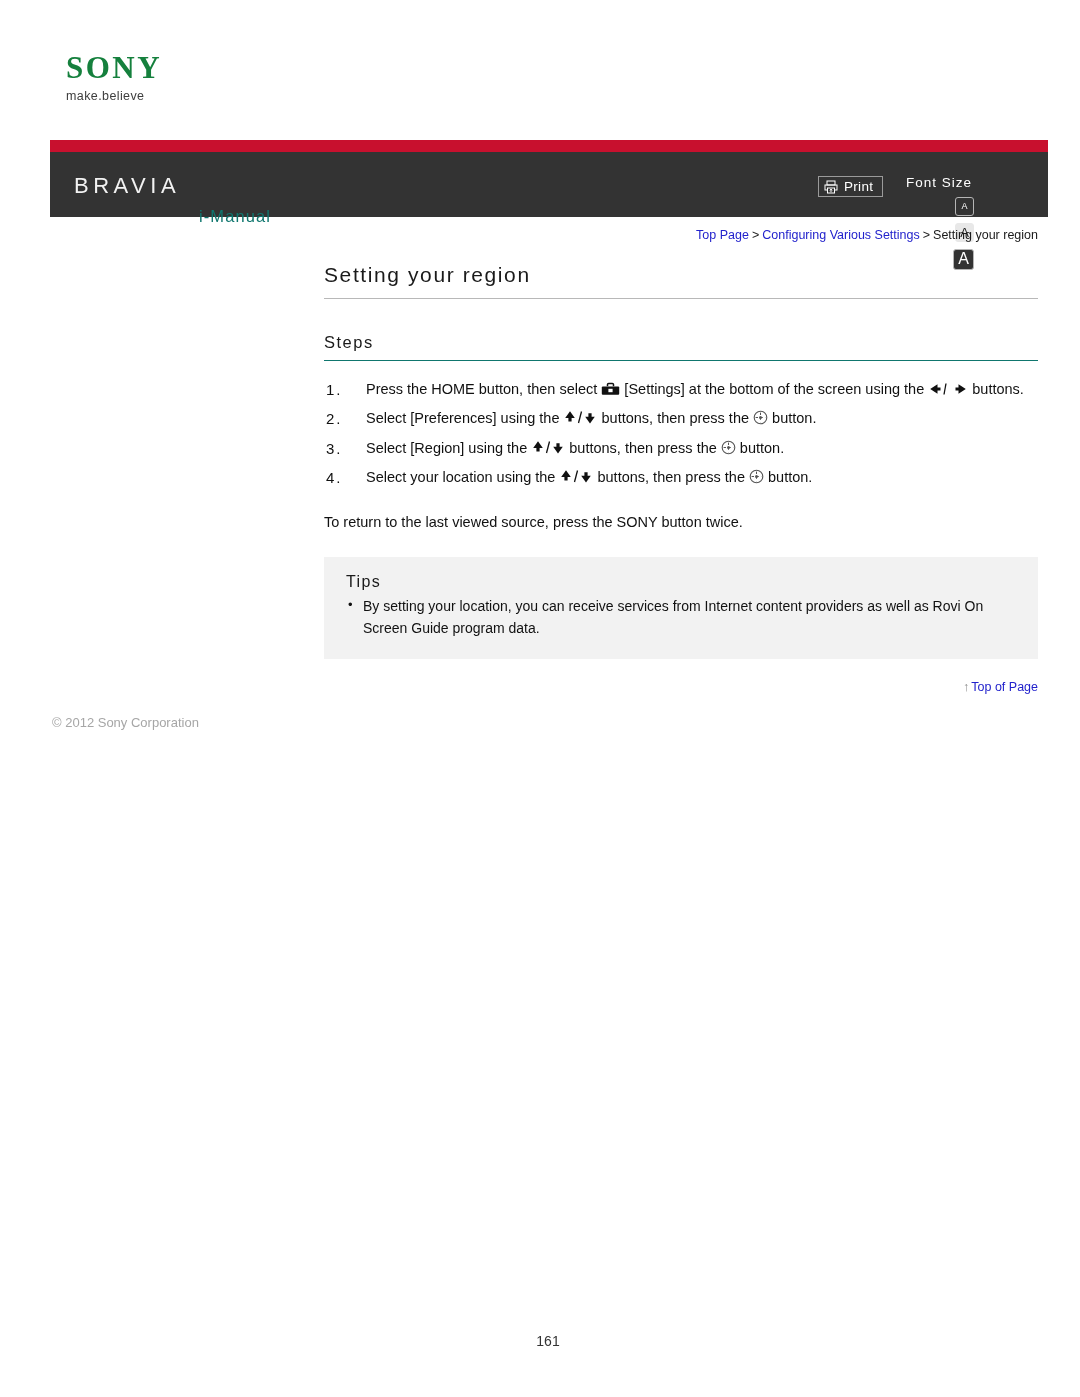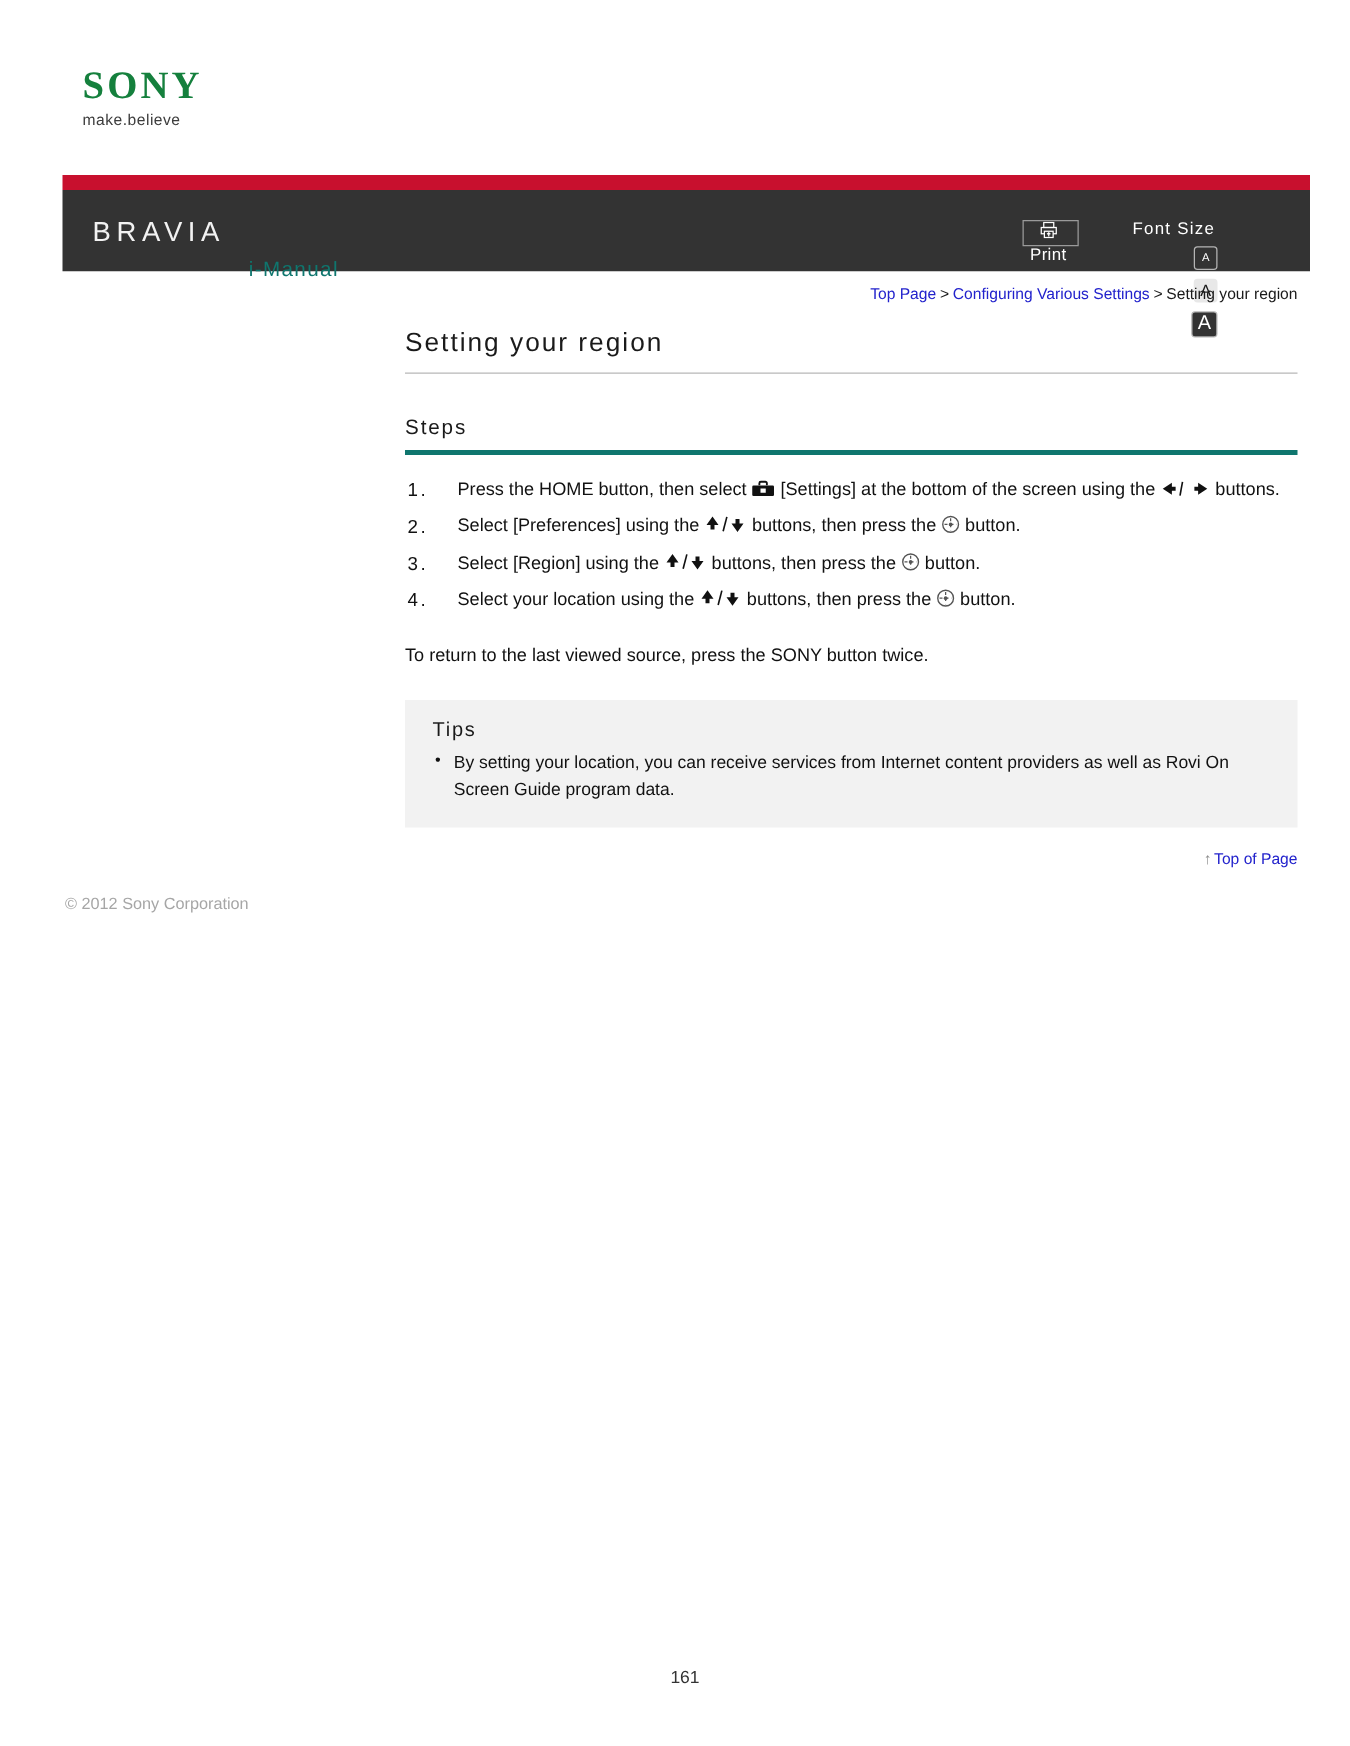--- a/index.html
+++ b/index.html
@@ -86,21 +86,20 @@
     top: 176px;
     height: 21px;
     box-sizing: border-box;
     border: 1px solid #9a9a9a;
     background: #333333;
     padding: 0 9px 0 5px;
     display: flex;
     align-items: center;
     gap: 6px;
     cursor: pointer;
-    flex-direction: column;
   }
   #print-button .label {
     font-size: 13.5px;
     color: #ffffff;
     line-height: 1;
     letter-spacing: 0.3px;
   }
   .printer-icon { display: block; }
 
   #font-size-group {
@@ -175,21 +174,21 @@
     padding-bottom: 11px;
     border-bottom: 1px solid #b8b8b8;
     line-height: 1.2;
   }
   #steps-heading {
     margin-top: 34px;
     font-size: 16.5px;
     letter-spacing: 1.5px;
     color: #1a1a1a;
     padding-bottom: 7px;
-    border-bottom: 4px solid #0f766e;
+    border-bottom: 1px solid #0f766e;
     line-height: 1.2;
   }
 
   
   #steps-list {
     margin: 17px 0 0 0;
     padding: 0;
     list-style: none;
   }
   #steps-list li {

